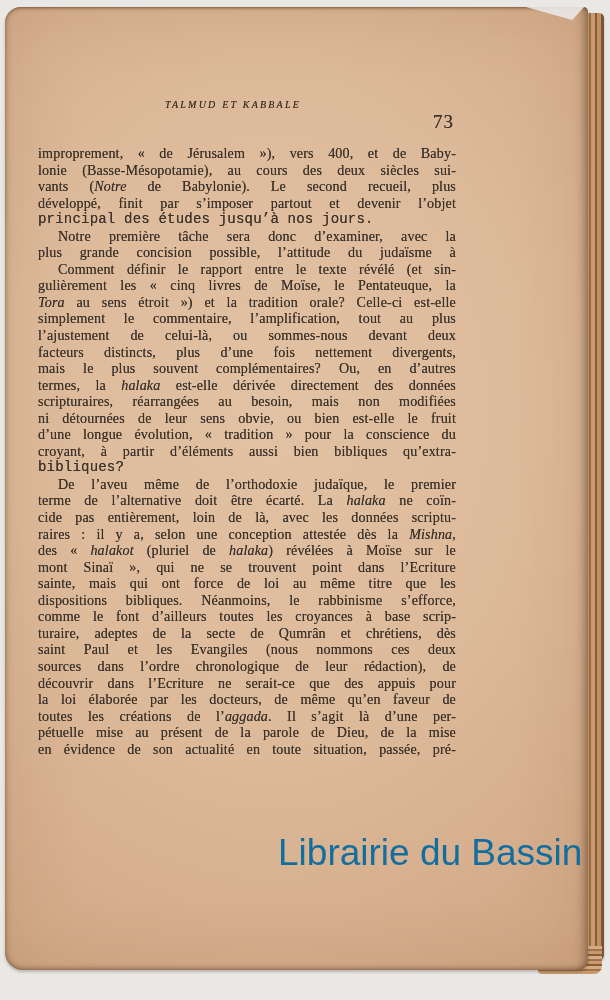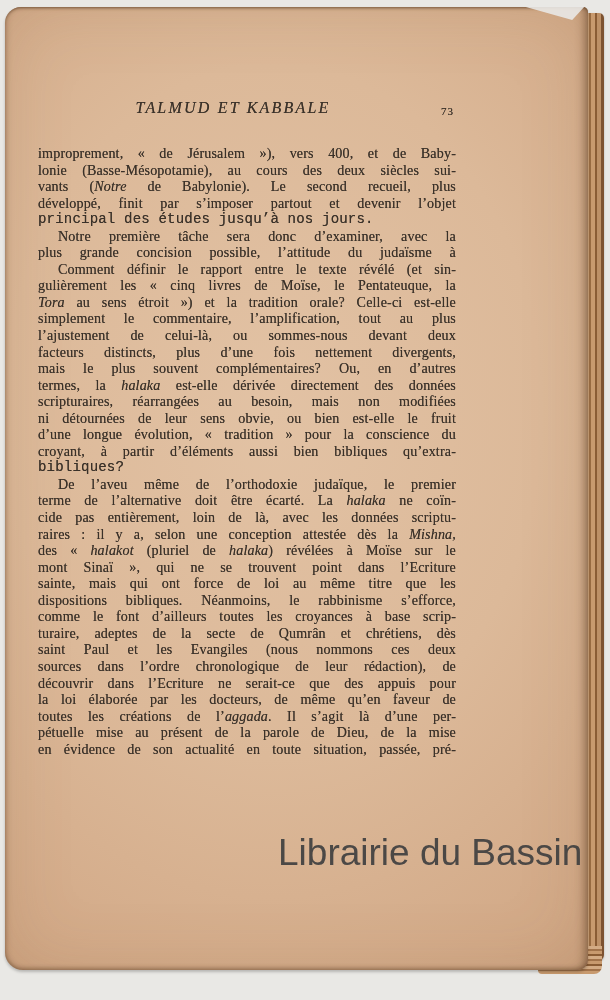--- a/index.html
+++ b/index.html
@@ -44,24 +44,24 @@
       #d3ab84 0 3px, #a2734a 3px 5px, #c89a6e 5px 8px, #8a5c34 8px 10px);
     border-radius:0 0 8px 4px;
   }
   
   .runhead{
     position:absolute;left:33px;top:92px;width:418px;height:16px;
   }
   .runhead .title{
     position:absolute;left:0;right:0;text-align:center;
     transform:translateX(-14px);
-    font-style:italic;font-size:16px;letter-spacing:2.2px;white-space:nowrap;
+    font-style:italic;font-size:10px;letter-spacing:2.2px;white-space:nowrap;
   }
   .runhead .pagenum{
-    position:absolute;right:2px;top:6px;font-size:11px;letter-spacing:1px;
+    position:absolute;right:2px;top:12px;font-size:19px;letter-spacing:1px;
   }
   
   .textblock{
     position:absolute;left:33px;top:122px;width:418px;
     font-size:14.1px;letter-spacing:.15px;margin-top:16px;
   }
   .line{
     height:16.55px;line-height:16.55px;overflow:hidden;
     text-align:justify;text-align-last:justify;
   }
@@ -134,14 +134,14 @@
           <div class="line">sources dans l’ordre chronologique de leur rédaction), de</div>
           <div class="line">découvrir dans l’Ecriture ne serait-ce que des appuis pour</div>
           <div class="line">la loi élaborée par les docteurs, de même qu’en faveur de</div>
           <div class="line">toutes les créations de l’<i>aggada</i>. Il s’agit là d’une per-</div>
           <div class="line">pétuelle mise au présent de la parole de Dieu, de la mise</div>
           <div class="line">en évidence de son actualité en toute situation, passée, pré-</div>
         </div>
       </div>
   </div>
 
-  <div class="watermark" style="color: #404040;">Librairie du Bassin</div>
+  <div class="watermark" style="color: #0369a1;">Librairie du Bassin</div>
 </div>
 
 </body></html>

